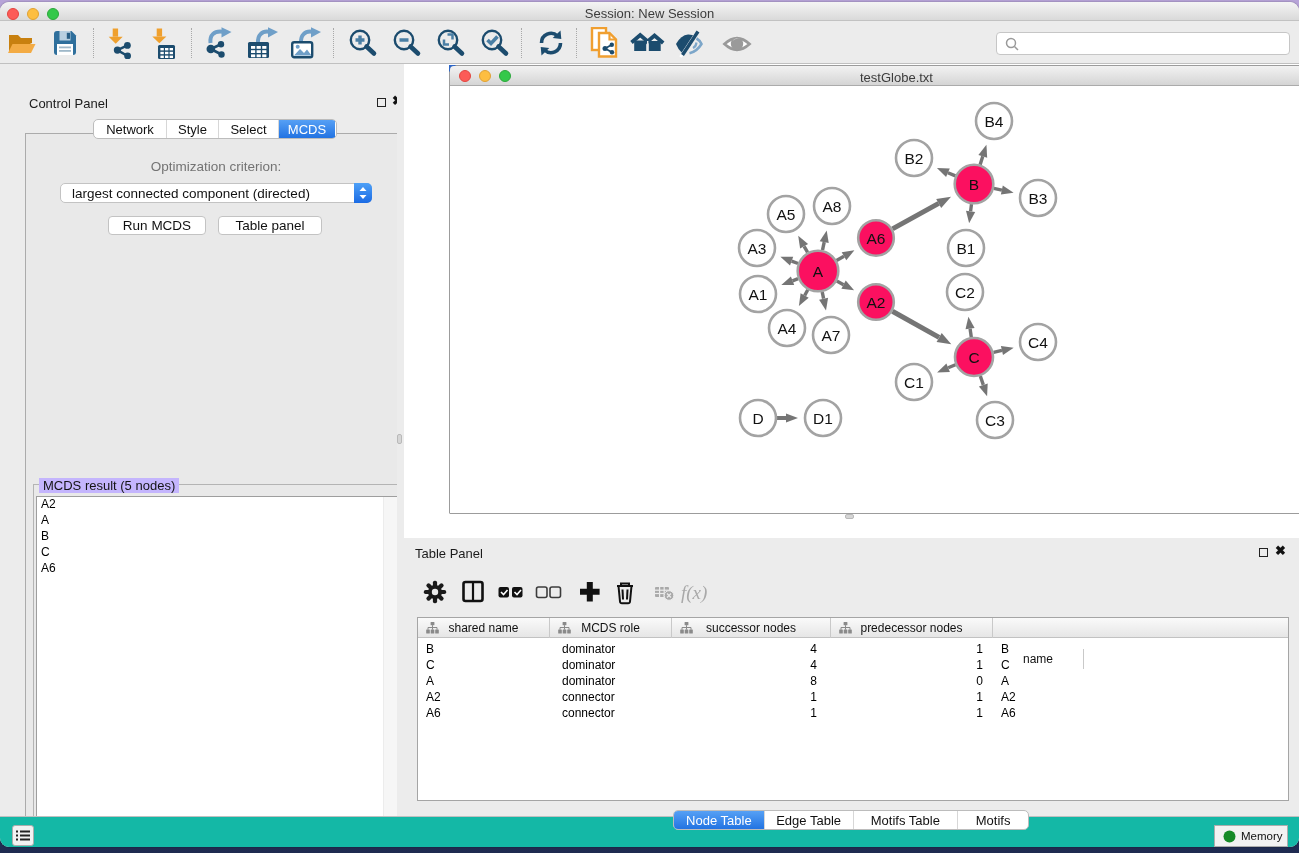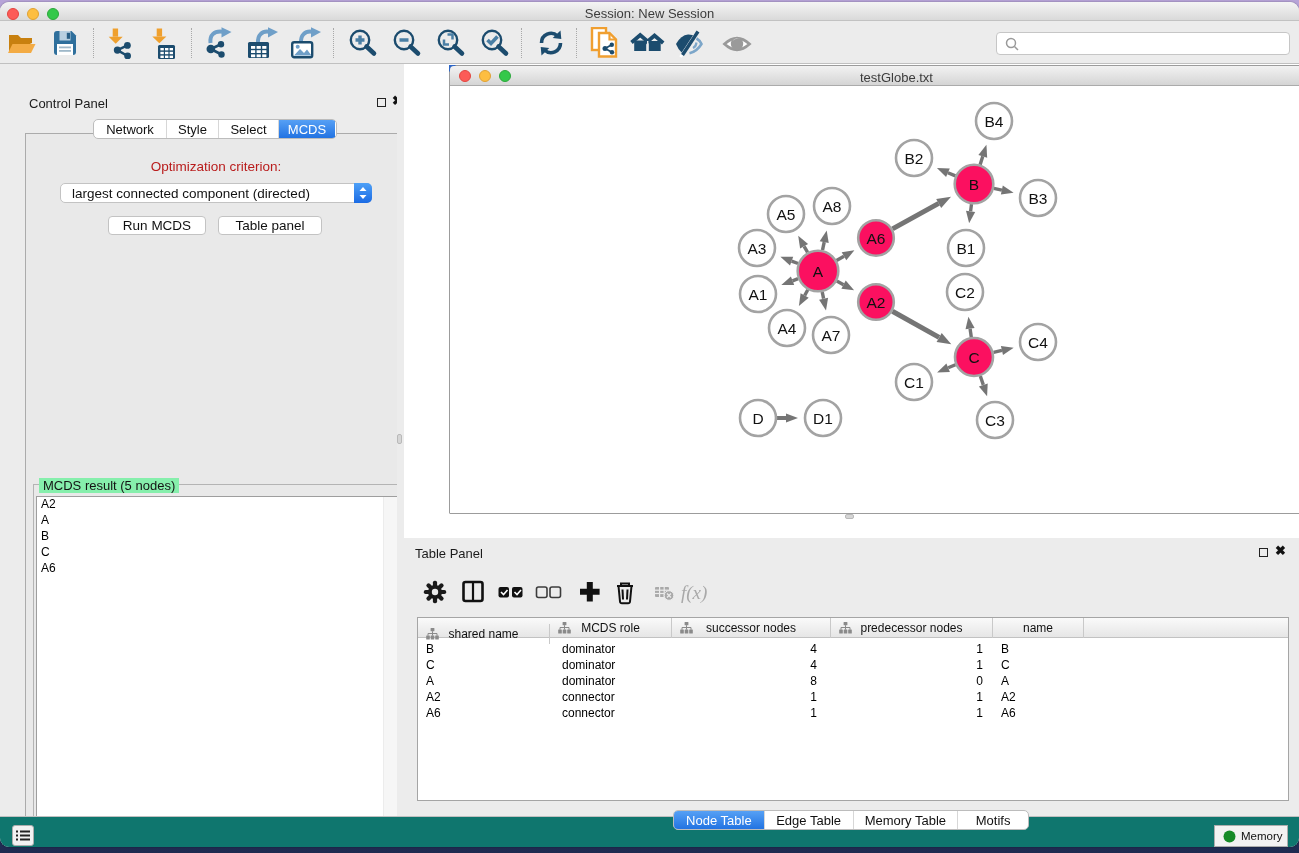--- a/index.html
+++ b/index.html
@@ -16,39 +16,39 @@
 .searchbox { position:absolute; left:996px; top:10px; width:294px; height:23px; background:#fff; border:1px solid #c6c6c6; border-radius:4px; }
 .ctrl { position:absolute; left:16px; top:62px; width:397px; height:752px; background:#ececec;margin-top:24px; }
 .panhead { position:absolute; top:8px; left:13px; font-size:13px; color:#1c1c1c; }
 .flo { position:absolute; width:9px; height:9px; border:1.5px solid #222; }
 .clo { position:absolute; font-size:13px; font-weight:bold; color:#111; }
 .seg { position:absolute; z-index:5; display:flex; background:#fff; border:1px solid #bcbcbc; border-radius:5px; overflow:hidden; font-size:13px; }
 .seg div { padding:2px 0 0 0; text-align:center; height:18px; border-left:1px solid #d7d7d7; color:#111; }
 .seg div:first-child { border-left:none; }
 .seg div.sel { background:linear-gradient(180deg,#56a0f5,#2273e2); color:#fff; }
 .cbox { position:absolute; left:9px; top:45px; width:382px; height:692px; border:1px solid #ababab; background:#e9e9e9; }
-.optlab { position:absolute; top:25px; width:100%; text-align:center; font-size:13.5px; color:#b91c1c; }
+.optlab { position:absolute; top:25px; width:100%; text-align:center; font-size:13.5px; color:#737373; }
 .combo { position:absolute; left:34px; top:49px; width:312px; height:20px; background:#fff; border:1px solid #c3c3c3; border-radius:5px; font-size:13.5px; color:#111; }
 .combo span { position:absolute; left:11px; top:2px; }
 .combo .btn { position:absolute; right:-1px; top:-1px; width:18px; height:20px; background:linear-gradient(180deg,#4da0f7,#1b6be4); border-radius:0 5px 5px 0; }
 .pbtn { position:absolute; top:82px; height:19px; background:#fff; border:1px solid #c3c3c3; border-radius:4px; font-size:13.5px; color:#111; text-align:center; padding-top:1px; }
 .grp { position:absolute; left:7px; top:350px; width:369px; height:338px; border:1px solid #b4b4b4; }
-.grplab { position:absolute; left:5px; top:-7px; background:#86efac; padding:0 4px; font-size:13px; color:#141414; }
+.grplab { position:absolute; left:5px; top:-7px; background:#c4b5fd; padding:0 4px; font-size:13px; color:#141414; }
 .lst { position:absolute; left:2px; top:11px; width:365px; height:325px; background:#fff; border:1px solid #9e9e9e; font-size:12px; color:#000; }
 .lst .li { padding-left:4px; height:15.9px; line-height:15.9px; }
 .scrolltrack { position:absolute; right:2px; top:0; width:15px; height:100%; background:#f6f6f6; border-left:1px solid #ececec; }
 .vdiv { position:absolute; left:397px; top:62px; width:7px; height:752px; background:#ececec; }
 .knob { position:absolute; background:#d6d6d6; border:1px solid #b9b9b9; border-radius:2px; }
 .desktop { position:absolute; left:404px; top:62px; width:895px; height:752px; background:#fff; }
 .tablepanel { position:absolute; left:404px; top:536px; width:895px; height:297px; background:#ececec; }
 .netwin { position:absolute; left:403px; top:63px; width:895px; height:449px; background:#fff; border:1px solid #9c9c9c; border-radius:1px;margin-left:46px; }
 .netwin .wtb { position:absolute; left:0; top:0; width:100%; height:20px; background:linear-gradient(180deg,#f2f2f2,#d5d5d5); border-bottom:1px solid #ababab; border-radius:4px 4px 0 0; }
 .netwin .tl { top:4px; }
 .netwin .tl.r { left:9px; } .netwin .tl.y { left:29px; } .netwin .tl.g { left:49px; }
-.statusbar { position:absolute; left:0; top:814px; width:100%; height:31px; background:#0f766e; border-top:1px solid #c0c0c0; }
+.statusbar { position:absolute; left:0; top:814px; width:100%; height:31px; background:#14b8a6; border-top:1px solid #c0c0c0; }
 .memory { position:absolute; right:11px; top:8px; width:74px; height:22px; background:#f2f2f2; border:1px solid #adadad; font-size:11.5px; color:#111; }
 .hambtn { position:absolute; left:12px; top:8px; width:22px; height:21px; background:#f2f2f2; border:1px solid #adadad; border-radius:3px; }
 .tbl { position:absolute; left:13px; top:79px; width:872px; height:184px; background:#fff; border:1px solid #a5a5a5; }
 .thead { position:absolute; left:0; top:0; width:100%; height:20px; background:linear-gradient(180deg,#fafafa,#e6e6e6); border-bottom:1px solid #c2c2c2; font-size:12px; color:#111; }
 .th { position:absolute; top:0; height:20px; border-right:1px solid #c9c9c9; }
 .th span { position:absolute; top:3px; width:100%; text-align:center; }
 .trow { position:absolute; font-size:12px; color:#000; height:16px; }
 </style></head><body>
 <div class="win">
 <div class="titlebar">
@@ -286,21 +286,21 @@
             <line x1="237.6" y1="9" x2="237.6" y2="19"></line>
             <line x1="242.2" y1="9" x2="242.2" y2="19"></line>
           </g>
           <circle cx="247" cy="17.5" r="4.8" fill="#a9a9a9" stroke="#ececec" stroke-width="1"></circle>
           <path d="M245 15.5 l4 4 M249 15.5 l-4 4" stroke="#ececec" stroke-width="1.3"></path>
         </g>
     <text x="259" y="21" font-family="Liberation Serif,serif" font-style="italic" font-size="19" fill="#a9a9a9">f(x)</text>
   </svg>
   <div class="tbl">
     <div class="thead">
-      <div class="th" style="left:0; width:132px;margin-top:6px;">
+      <div class="th" style="left:0; width:132px;">
             <svg width="13" height="12" viewBox="0 0 13 12" style="position:absolute;left:8px;top:4px">
               <g fill="#8a8a8a">
                 <rect x="4.6" y="0" width="3.8" height="3.2" rx="0.5"></rect>
                 <rect x="0.2" y="7.6" width="3.6" height="4" rx="0.5"></rect>
                 <rect x="4.7" y="7.6" width="3.6" height="4" rx="0.5"></rect>
                 <rect x="9.2" y="7.6" width="3.6" height="4" rx="0.5"></rect>
               </g>
               <path d="M6.5 3.2 V5.5 M2 7.6 V5.5 H11 V7.6 M6.5 5.5 V7.6" stroke="#8a8a8a" stroke-width="1" fill="none"></path>
             </svg>
             <span>shared name</span>
@@ -334,21 +334,21 @@
               <g fill="#8a8a8a">
                 <rect x="4.6" y="0" width="3.8" height="3.2" rx="0.5"></rect>
                 <rect x="0.2" y="7.6" width="3.6" height="4" rx="0.5"></rect>
                 <rect x="4.7" y="7.6" width="3.6" height="4" rx="0.5"></rect>
                 <rect x="9.2" y="7.6" width="3.6" height="4" rx="0.5"></rect>
               </g>
               <path d="M6.5 3.2 V5.5 M2 7.6 V5.5 H11 V7.6 M6.5 5.5 V7.6" stroke="#8a8a8a" stroke-width="1" fill="none"></path>
             </svg>
             <span>predecessor nodes</span>
           </div>
-      <div class="th" style="left:575px; width:91px;">
+      <div class="th" style="left:575px; width:91px;margin-top:31px;">
             <span>name</span>
           </div>
     </div>
         <div class="trow" style="top:23.5px; left:8px;">B</div>
         <div class="trow" style="top:23.5px; left:144px;">dominator</div>
         <div class="trow" style="top:23.5px; left:254px; width:145px; text-align:right;">4</div>
         <div class="trow" style="top:23.5px; left:413px; width:152px; text-align:right;">1</div>
         <div class="trow" style="top:23.5px; left:583px;">B</div>
         <div class="trow" style="top:39.5px; left:8px;">C</div>
         <div class="trow" style="top:39.5px; left:144px;">dominator</div>
@@ -367,21 +367,21 @@
         <div class="trow" style="top:71.5px; left:583px;">A2</div>
         <div class="trow" style="top:87.5px; left:8px;">A6</div>
         <div class="trow" style="top:87.5px; left:144px;">connector</div>
         <div class="trow" style="top:87.5px; left:254px; width:145px; text-align:right;">1</div>
         <div class="trow" style="top:87.5px; left:413px; width:152px; text-align:right;">1</div>
         <div class="trow" style="top:87.5px; left:583px;">A6</div>
   </div>
   <div class="seg" style="left:269px; top:272px; width:356px;">
     <div class="sel" style="width:90px;">Node Table</div>
         <div style="width:89px;">Edge Table</div>
-        <div style="width:105px;">Memory Table</div>
+        <div style="width:105px;">Motifs Table</div>
         <div style="width:71px;">Motifs</div>
   </div>
 </div>
 <div class="netwin">
   <svg style="position:absolute;left:-1px;top:-1px" width="7" height="7">
         <path d="M0 0 H7 L0 7 Z" fill="#2e66c6"></path>
       </svg>
       <svg style="position:absolute;right:-1px;top:-1px" width="7" height="7">
         <path d="M7 0 H0 L7 7 Z" fill="#2e66c6"></path>
       </svg>

